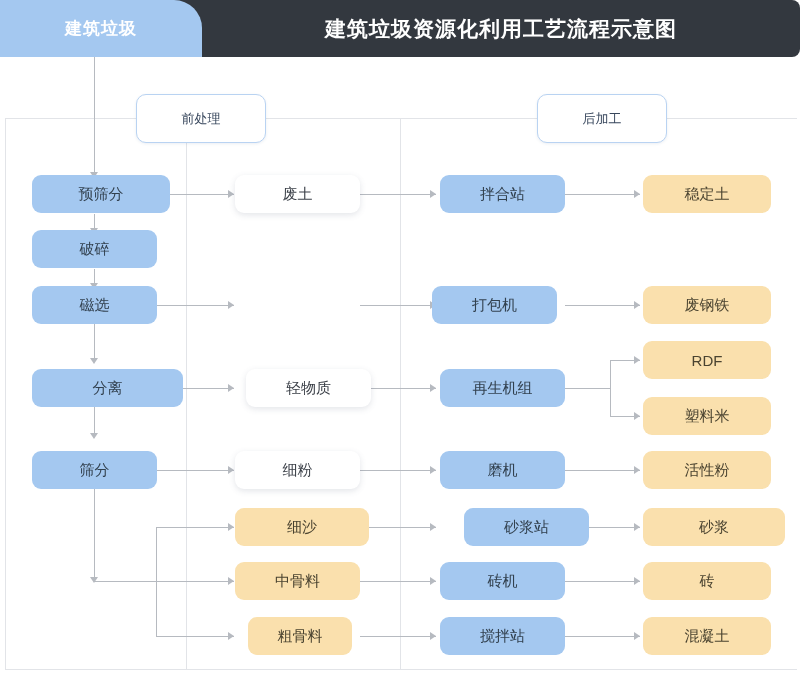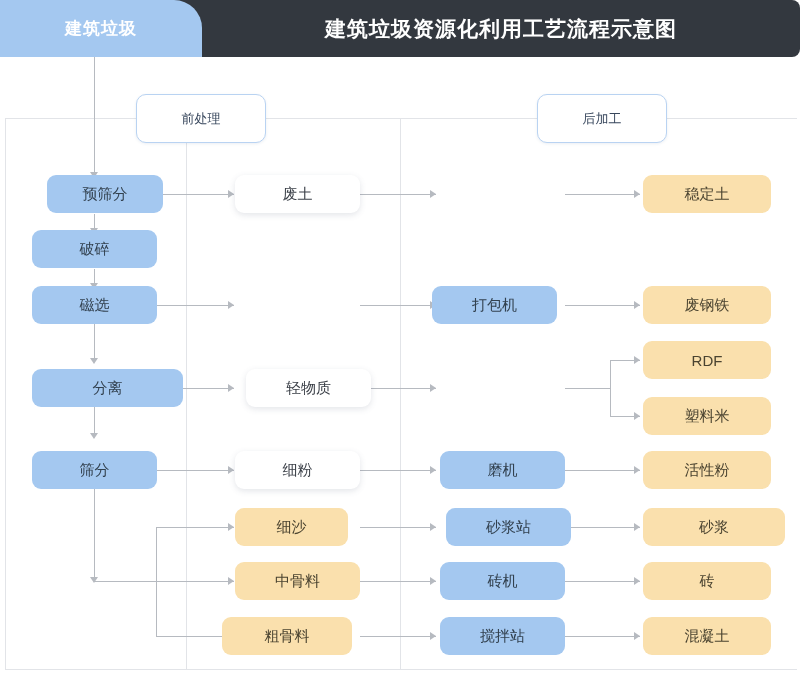--- a/index.html
+++ b/index.html
@@ -170,21 +170,21 @@
 
   <div class="ln lnh" style="left:565px;top:527px;width:75px"></div>
   <div class="arw r" style="left:634px;top:523px"></div>
 
   <div class="ln lnh" style="left:565px;top:581px;width:75px"></div>
   <div class="arw r" style="left:634px;top:577px"></div>
 
   <div class="ln lnh" style="left:565px;top:636px;width:75px"></div>
   <div class="arw r" style="left:634px;top:632px"></div>
 
-  <div class="node blue" style="left:47px;top:175px;width:116px">
+  <div class="node blue" style="left:32px;top:175px;width:138px">
     <span>预筛分</span>
     </div>
   <div class="node blue" style="left:32px;top:230px;width:125px">
     <span>破碎</span>
     </div>
   <div class="node blue" style="left:32px;top:286px;width:125px">
     <span>磁选</span>
     </div>
   <div class="node blue" style="left:32px;top:369px;width:151px">
     <span>分离</span>
@@ -195,37 +195,43 @@
 
   <div class="node white" style="left:235px;top:175px;width:125px">
     <span>废土</span>
     </div>
   <div class="node white" style="left:246px;top:369px;width:125px">
     <span>轻物质</span>
     </div>
   <div class="node white" style="left:235px;top:451px;width:125px">
     <span>细粉</span>
     </div>
-  <div class="node yellow" style="left:235px;top:508px;width:113px">
+  <div class="node yellow" style="left:235px;top:508px;width:134px">
     <span>细沙</span>
     </div>
   <div class="node yellow" style="left:235px;top:562px;width:125px">
     <span>中骨料</span>
     </div>
-  <div class="node yellow" style="left:222px;top:617px;width:130px">
+  <div class="node yellow" style="left:248px;top:617px;width:104px">
     <span>粗骨料</span>
     </div>
 
+  <div class="node blue" style="left:440px;top:175px;width:125px">
+    <span>拌合站</span>
+    </div>
   <div class="node blue" style="left:432px;top:286px;width:125px">
     <span>打包机</span>
     </div>
+  <div class="node blue" style="left:440px;top:369px;width:125px">
+    <span>再生机组</span>
+    </div>
   <div class="node blue" style="left:440px;top:451px;width:125px">
     <span>磨机</span>
     </div>
-  <div class="node blue" style="left:446px;top:508px;width:125px">
+  <div class="node blue" style="left:464px;top:508px;width:125px">
     <span>砂浆站</span>
     </div>
   <div class="node blue" style="left:440px;top:562px;width:125px">
     <span>砖机</span>
     </div>
   <div class="node blue" style="left:440px;top:617px;width:125px">
     <span>搅拌站</span>
     </div>
 
   <div class="node yellow" style="left:643px;top:175px;width:128px">

